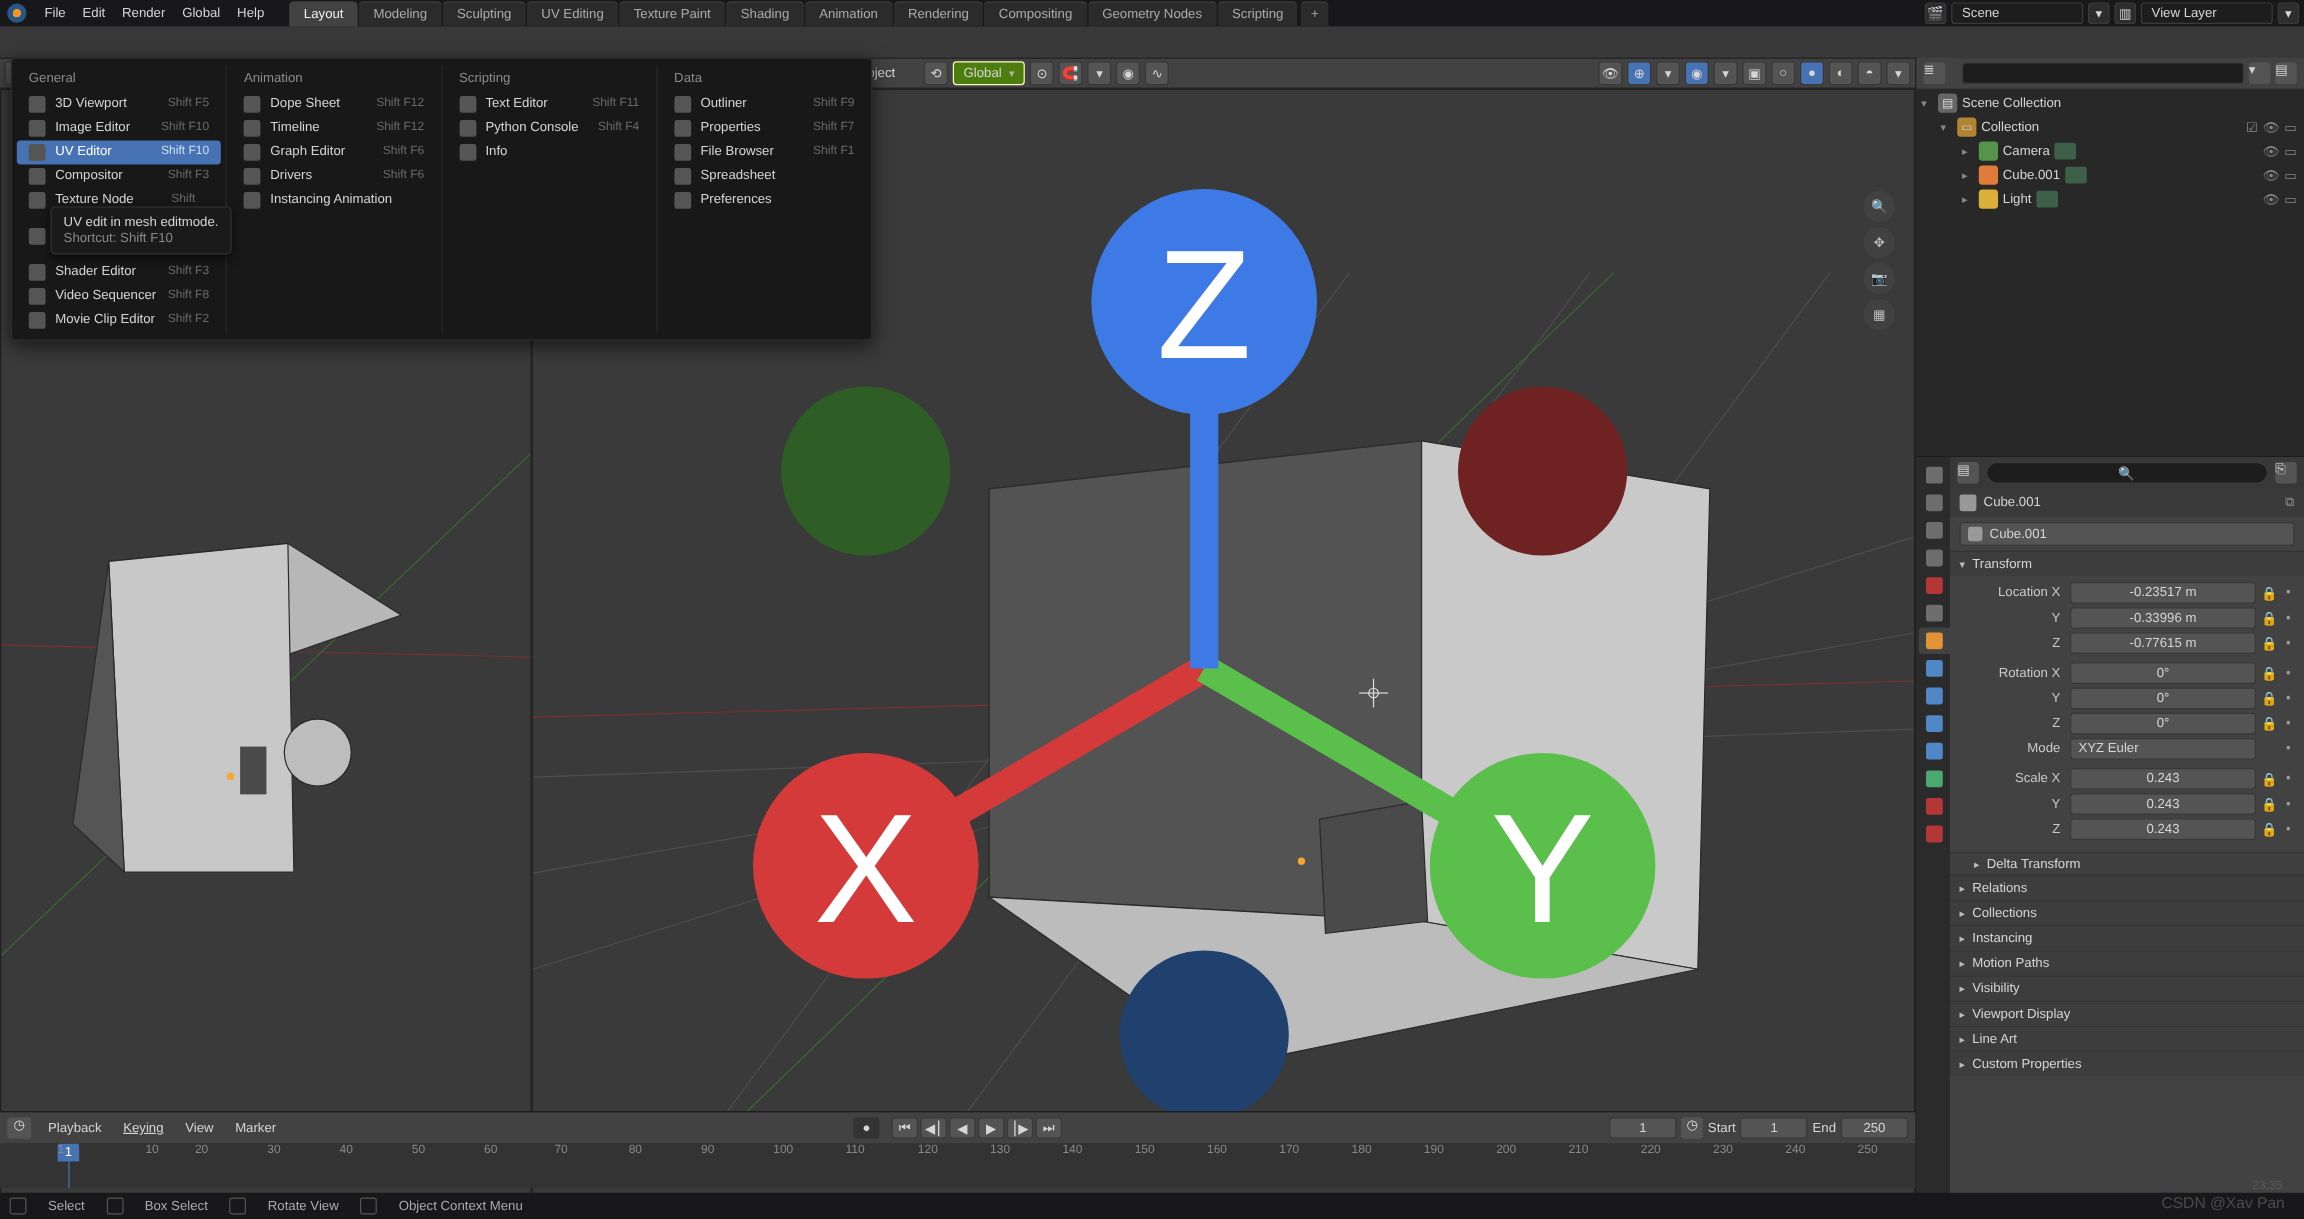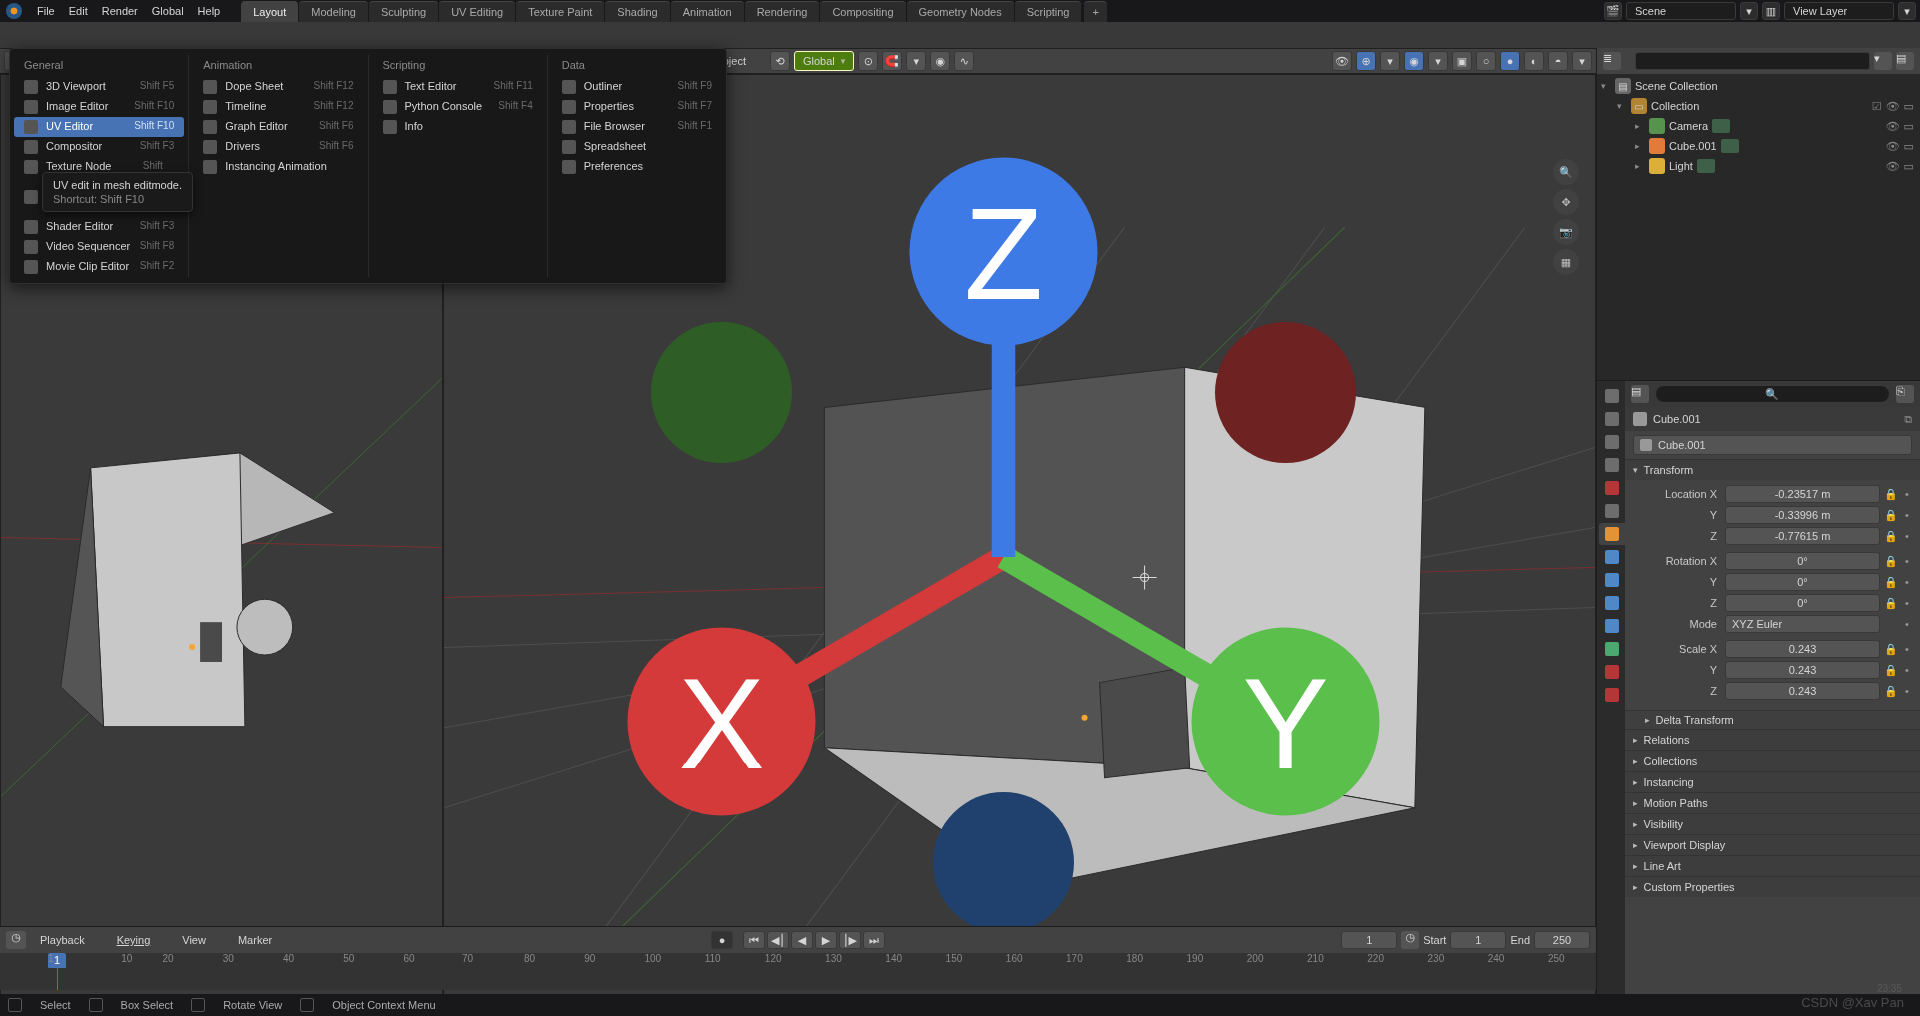--- a/index.html
+++ b/index.html
@@ -647,21 +647,21 @@
     </div>
   </div>
 <div id="tooltip">
   <div>UV edit in mesh editmode.</div>
   <div>Shortcut: Shift F10</div>
 </div>
 
 <div id="timeline">
   <div class="thdr">
     <div style="width:20px;height:18px;background:#545454;border-radius:3px;text-align:center">◷</div>
-    <div id="tlmenus" class="row" style="gap:16px">
+    <div id="tlmenus" class="row" style="gap:2px">
         <div class="btn" style="background: transparent; border: none;">Playback</div>
         <div class="btn" style="background: transparent; border: none; text-decoration: underline;">Keying</div>
         <div class="btn" style="background: transparent; border: none;">View</div>
         <div class="btn" style="background: transparent; border: none;">Marker</div>
       </div>
     <div class="transport">
       <div class="tb" style="background:#333">●</div>
       <div style="width:6px"></div>
       <div class="tb">⏮</div>
       <div class="tb">◀⎮</div>

